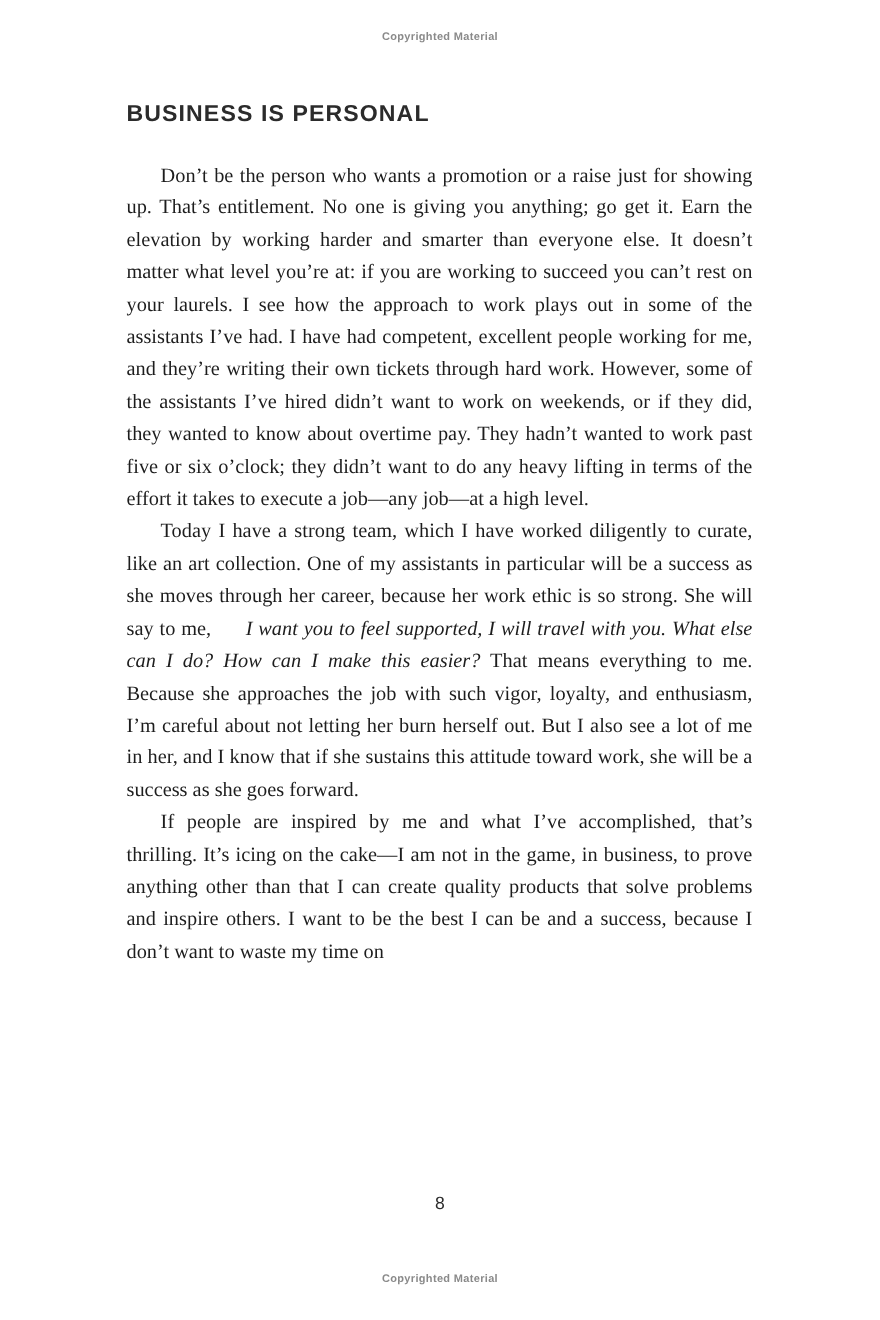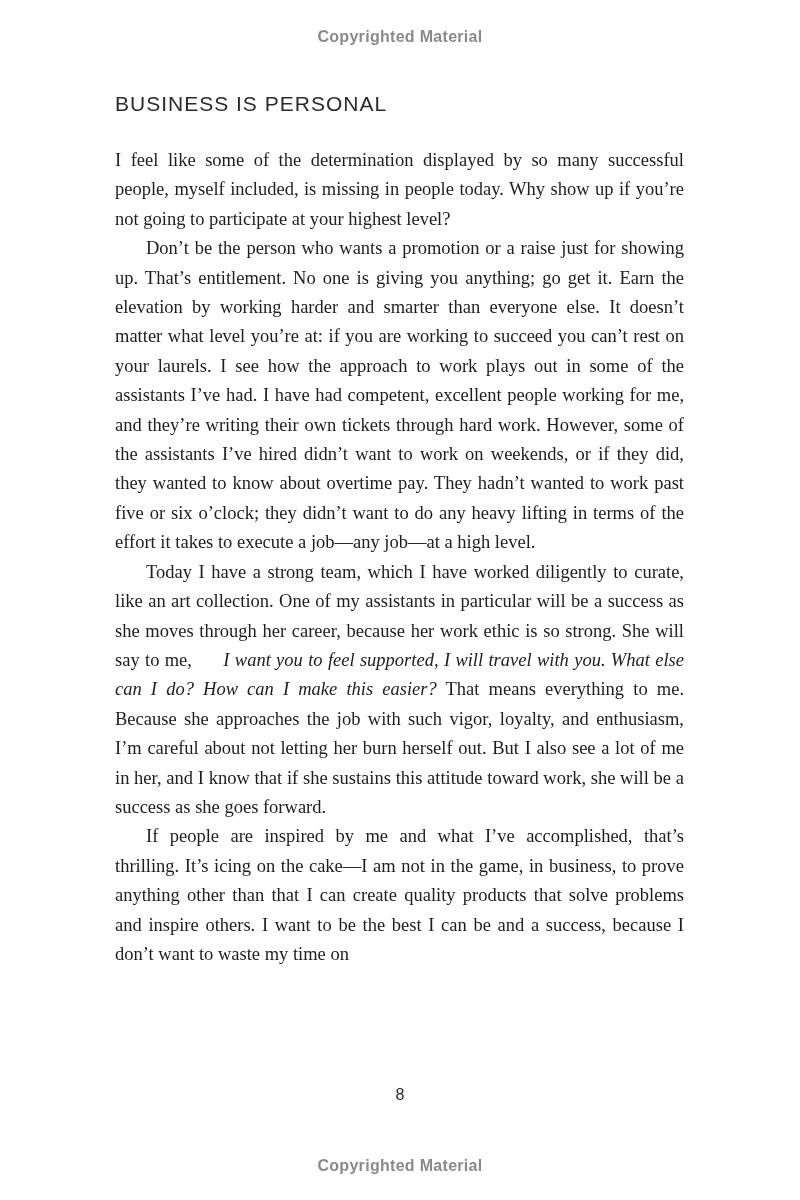--- a/index.html
+++ b/index.html
@@ -14,33 +14,33 @@
     background: #ffffff;
     overflow: hidden;
   }
   .notice {
     position: absolute;
     left: 0;
     width: 100%;
     text-align: center;
     font-family: "Liberation Sans", sans-serif;
     font-weight: bold;
-    font-size: 16px;
+    font-size: 10px;
     letter-spacing: 0.3px;
     color: #8a8a8a;
   }
   .notice-top { top: 28px; }
   .notice-bottom { top: 1157px; }
   .chapter-header {
     position: absolute;
     left: 115px;
     top: 92px;
     margin: 0;
     font-family: "Liberation Sans", sans-serif;
-    font-weight: normal;
+    font-weight: bold;
     font-size: 21px;
     letter-spacing: 1px;
     color: #2b2b2b;
   }
   .body-text {
     position: absolute;
     left: 115px;
     top: 146px;
     width: 569px;
     font-family: "Liberation Serif", serif;
@@ -75,21 +75,20 @@
 <body>
 
 <div class="page">
 
   <div class="notice notice-top">Copyrighted Material</div>
 
   <h1 class="chapter-header">BUSINESS IS PERSONAL</h1>
 
   <div class="body-text">
 
-    <p><span>I feel like some of the determination displayed by so many successful people, myself included, is missing in people today. Why show up if you’re not going to participate at your highest level?</span></p>
 
     <p class="indent"><span>Don’t be the person who wants a promotion or a raise just for showing up. That’s entitlement. No one is giving you anything; go get it. Earn the elevation by working harder and smarter than everyone else. It doesn’t matter what level you’re at: if you are working to succeed you can’t rest on your laurels. I see how the approach to work plays out in some of the assistants I’ve had. I have had competent, excellent people working for me, and they’re writing their own tickets through hard work. However, some of the assistants I’ve hired didn’t want to work on weekends, or if they did, they wanted to know about overtime pay. They hadn’t wanted to work past five or six o’clock; they didn’t want to do any heavy lifting in terms of the effort it takes to execute a job—any job—at a high level.</span></p>
 
     <p class="indent"><span>Today I have a strong team, which I have worked diligently to curate, like an art collection. One of my assistants in particular will be a success as she moves through her career, because her work ethic is so strong. She will say to me, </span><em>I want you to feel supported, I will travel with you. What else can I do? How can I make this easier?</em><span> That means everything to me. Because she approaches the job with such vigor, loyalty, and enthusiasm, I’m careful about not letting her burn herself out. But I also see a lot of me in her, and I know that if she sustains this attitude toward work, she will be a success as she goes forward.</span></p>
 
     <p class="indent"><span>If people are inspired by me and what I’ve accomplished, that’s thrilling. It’s icing on the cake—I am not in the game, in business, to prove anything other than that I can create quality products that solve problems and inspire others. I want to be the best I can be and a success, because I don’t want to waste my time on</span></p>
 
   </div>
 
   <div class="page-number">8</div>

